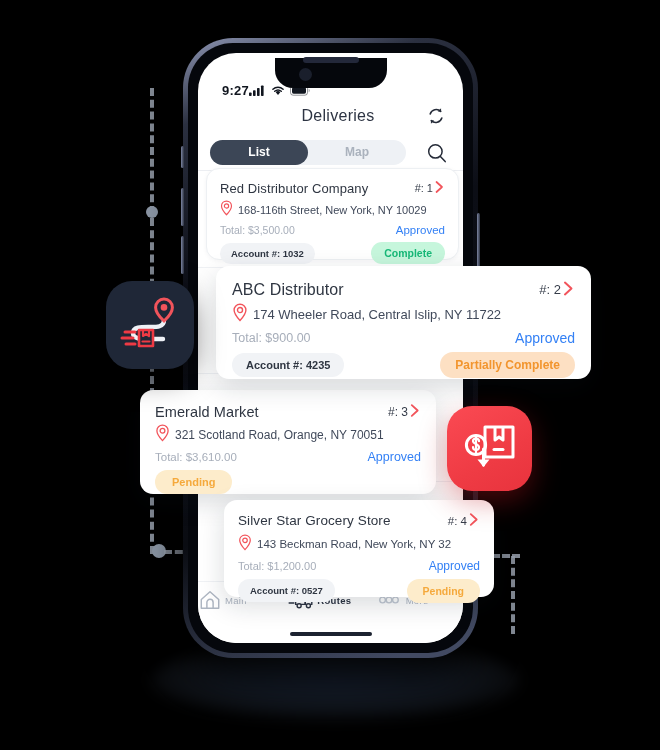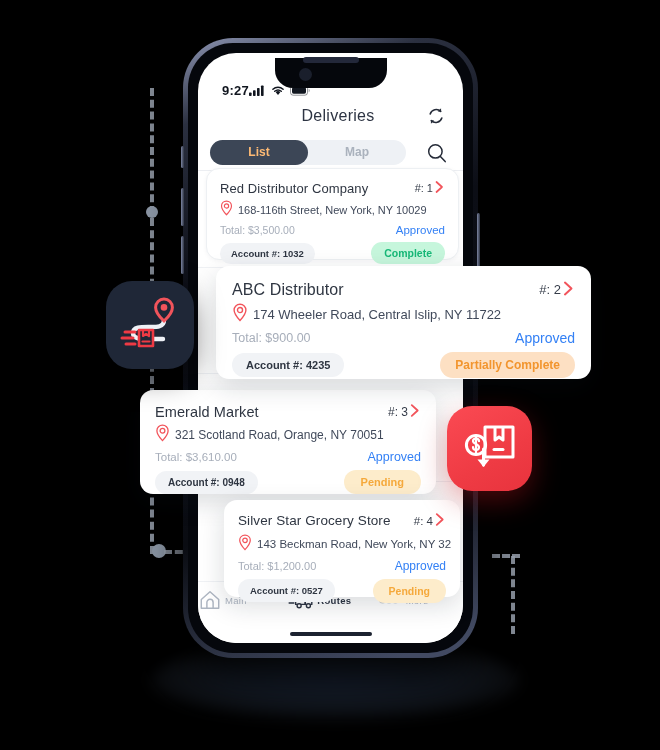--- a/index.html
+++ b/index.html
@@ -208,21 +208,21 @@
     height: 25px;
     line-height: 25px;
     text-align: center;
     font-size: 12px;
     font-weight: bold;
     border-radius: 14px;
     cursor: pointer;
   }
   .seg-active {
     background: #3c4656;
-    color: #fdba74;
+    color: #ffffff;
   }
   .seg-inactive {
     color: #aab2bd;
   }
   .search-btn {
     margin-left: auto;
     width: 28px;
     height: 28px;
     display: flex;
     align-items: center;
@@ -304,21 +304,21 @@
     z-index: 14;
     padding: 14px 16px;
   }
   .card-3 {
     left: 140px; top: 390px; width: 296px; height: 104px;
     box-shadow: 0 8px 26px rgba(20,28,45,.16);
     z-index: 12;
     padding: 13px 15px;
   }
   .card-4 {
-    left: 224px; top: 500px; width: 236px; height: 97px;
+    left: 224px; top: 500px; width: 270px; height: 97px;
     box-shadow: 0 8px 26px rgba(20,28,45,.16);
     z-index: 13;
     padding: 12px 14px;
   }
 
   .card-row1 {
     display: flex;
     align-items: center;
     justify-content: space-between;
   }
@@ -649,21 +649,20 @@
             <circle cx="7" cy="6.7" r="2.4" stroke="#f2545b" stroke-width="1.3" fill="none"></circle>
           </svg>
       </span>
       <span class="card-address">321 Scotland Road, Orange, NY 70051</span>
     </div>
     <div class="card-row3">
       <span class="card-total">Total: $3,610.00</span>
       <span class="card-approved">Approved</span>
     </div>
     <div class="card-row4">
-      <span class="chip-account">Account #: 0948</span>
       <span class="chip-status st-pending">Pending</span>
     </div>
   </div>
 
   <div class="card card-4">
     <div class="card-row1">
       <div class="card-title">Silver Star Grocery Store</div>
       <div class="card-index">
         <span>#: 4</span>
         <span class="chev">

